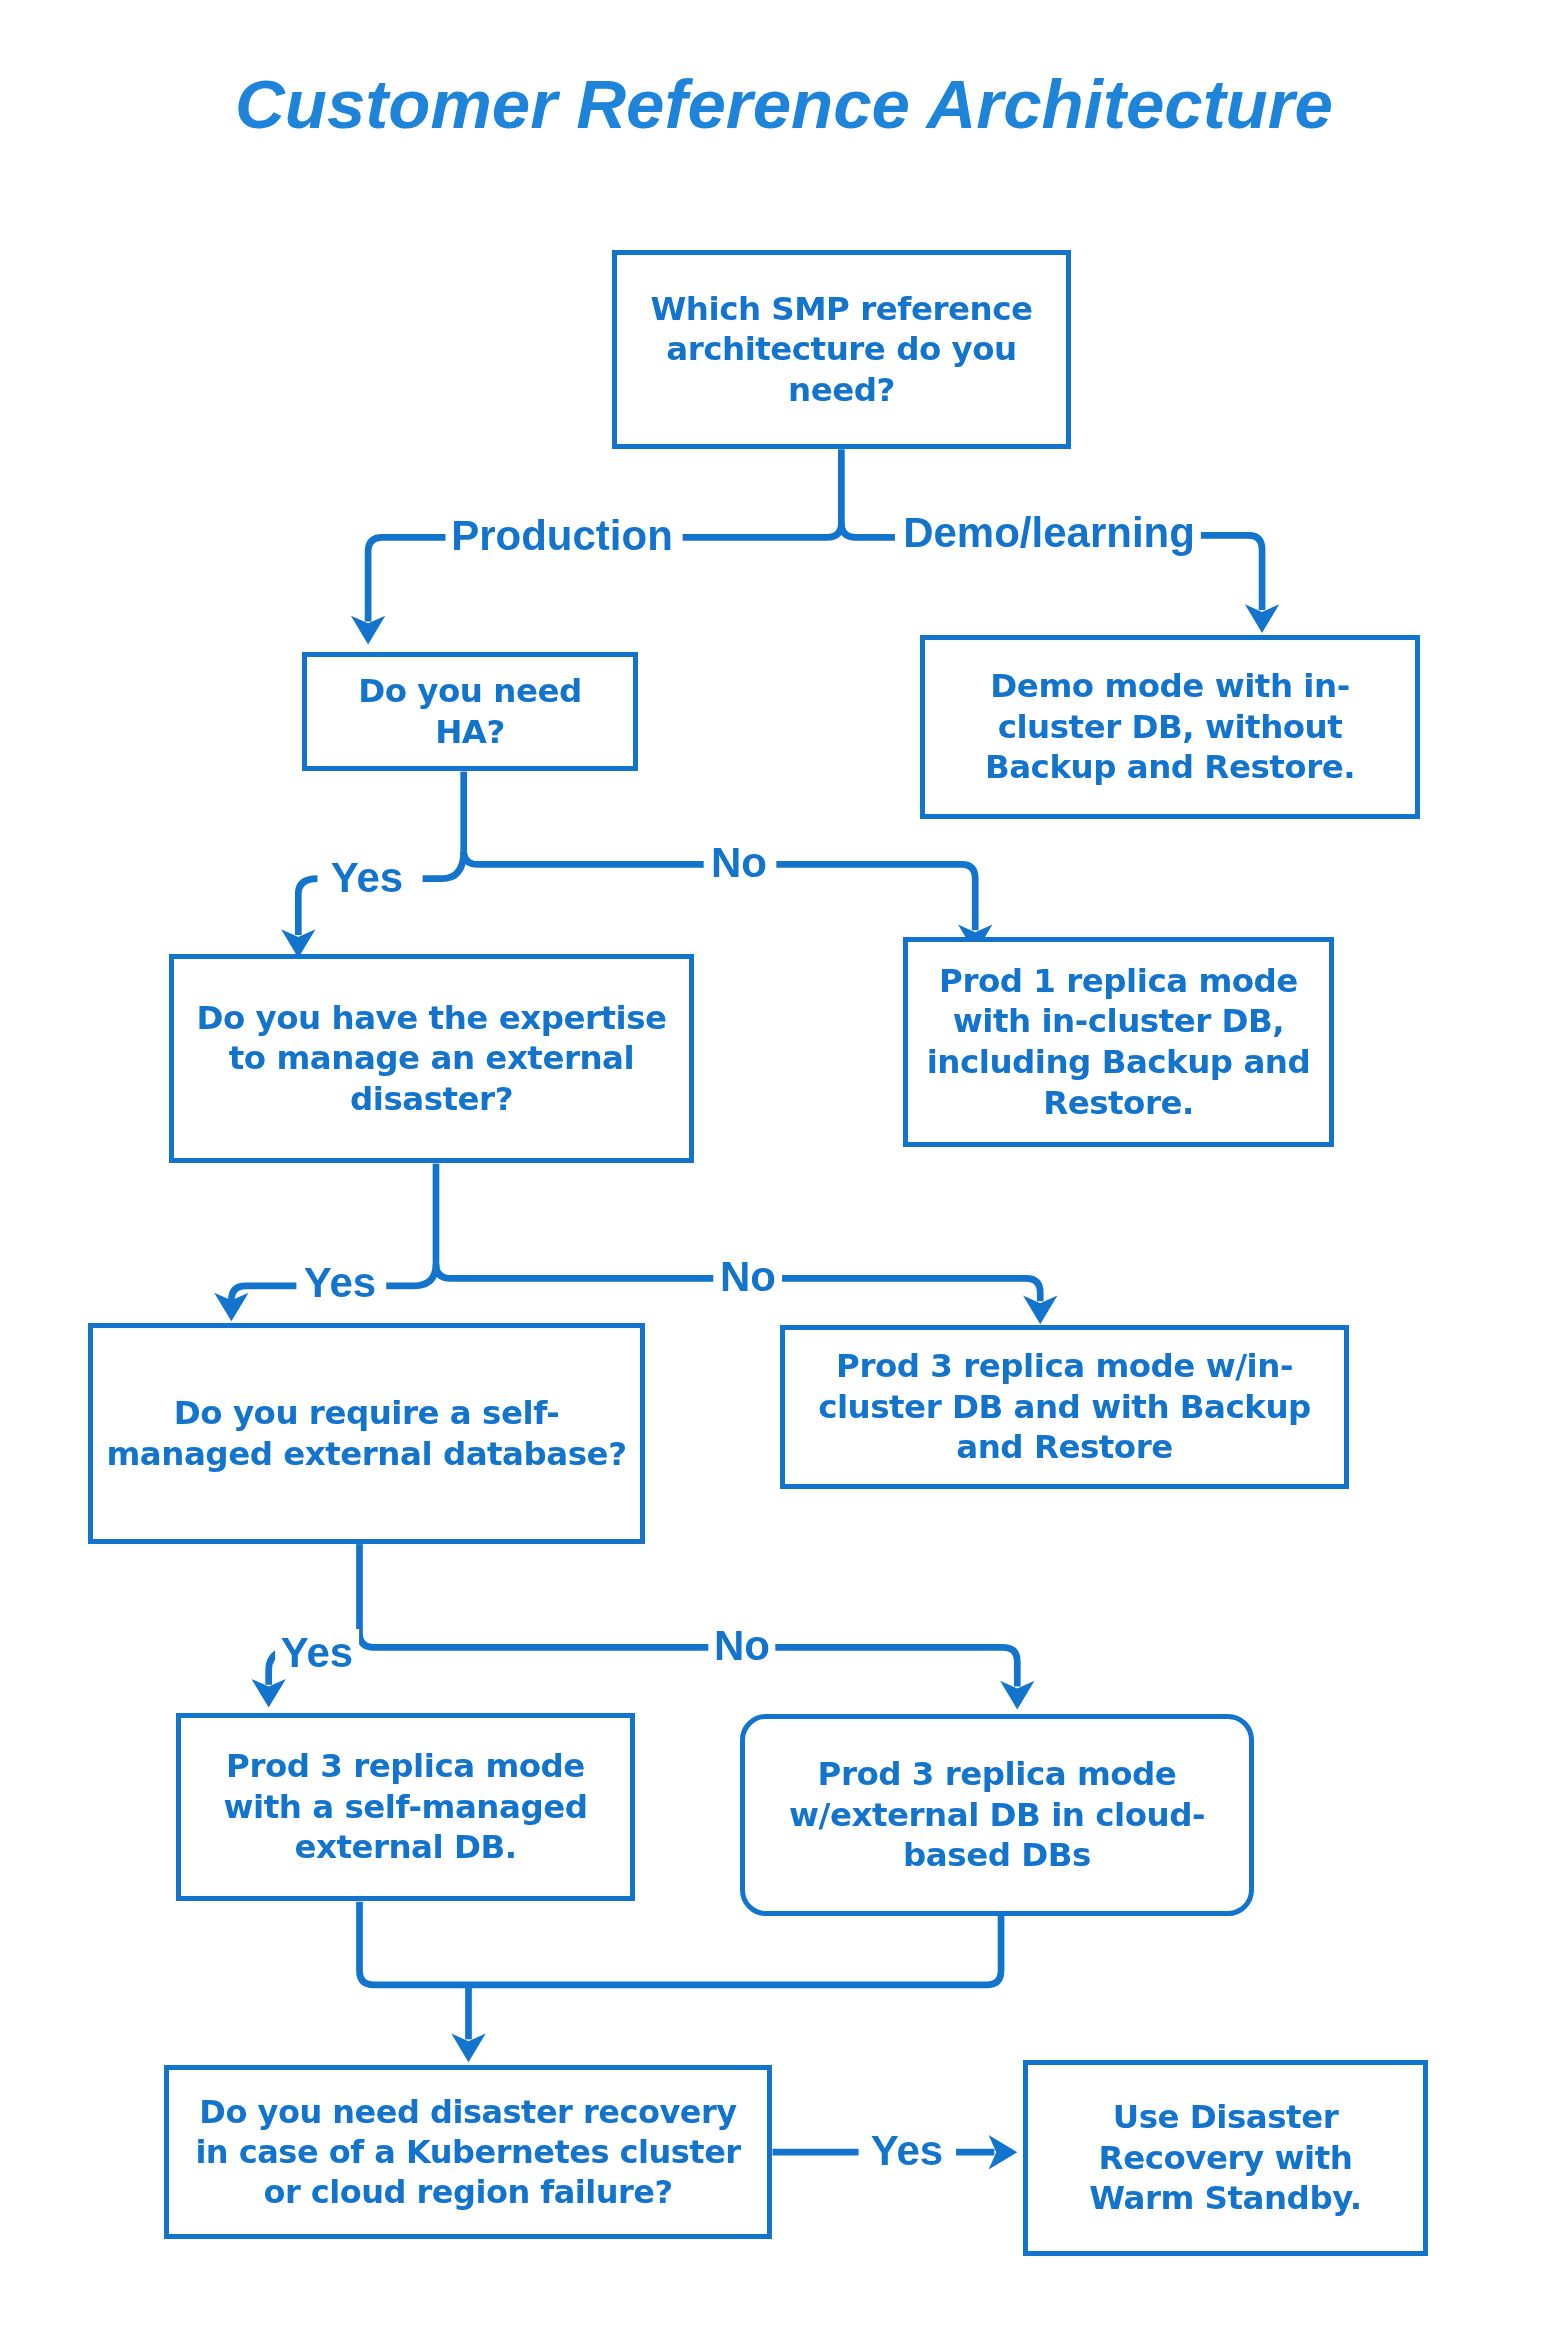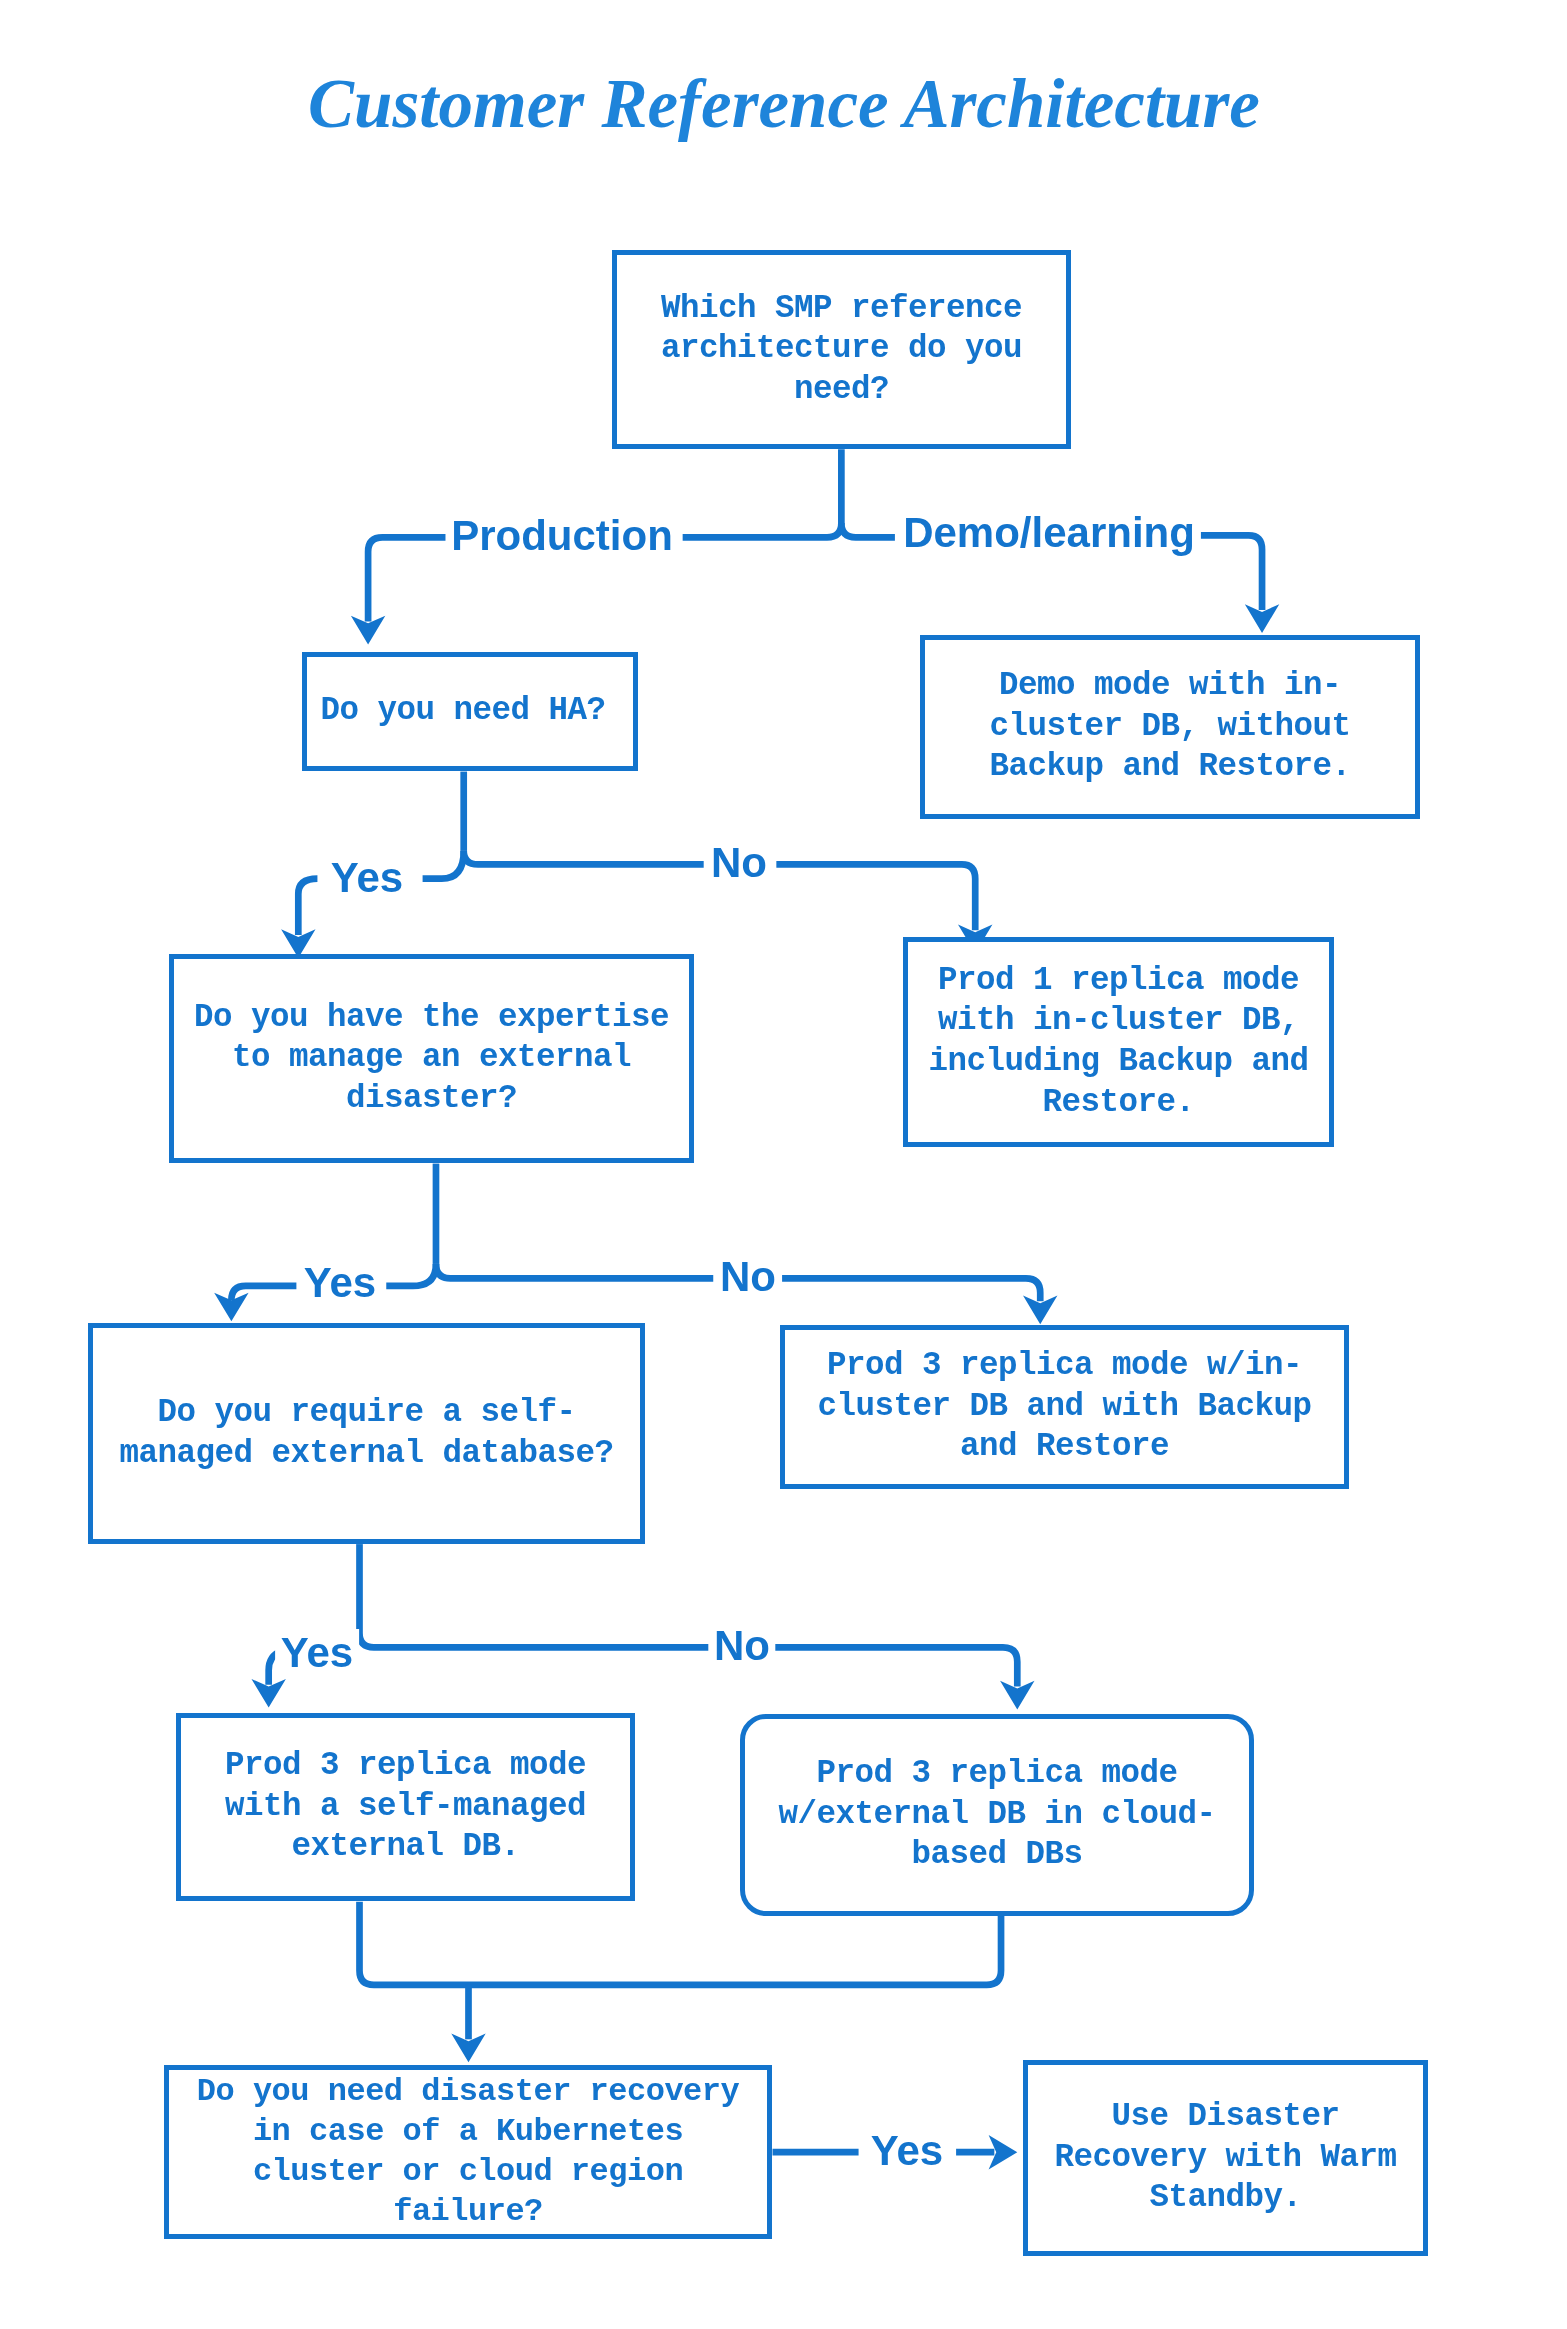--- a/index.html
+++ b/index.html
@@ -13,41 +13,40 @@
     width:1568px;height:2330px;
     background:var(--bg);
     overflow:hidden;
     font-family:"DejaVu Sans", sans-serif;
   }
   #title{
     position:absolute;
     left:784px;top:65px;
     transform:translateX(-50%);
     white-space:nowrap;
-    font-family:Liberation Serif, serif;
+    font-family:Liberation Sans, sans-serif;
     font-style:italic;
     font-weight:700;
     font-size:69px;
     letter-spacing:0px;
     color:var(--title);
   }
   .node{
     position:absolute;
     box-sizing:border-box;
     border:5.7px solid var(--accent);
     background:var(--bg);
-    display:flex;align-items:center;
+    display:flex;align-items:center;justify-content:center;
     text-align:center;
     color:var(--accent);
     font-weight:700;
     font-size:32.5px;
     line-height:1.25;
     letter-spacing:-0.5px;
     padding:5.7px 13.4px;
-    font-family:Liberation Mono, monospace;
   }
   .edge-label{
     position:absolute;
     transform:translate(-50%,-50%);
     color:var(--accent);
     font-family:"Liberation Sans", sans-serif;
     font-weight:700;
     font-size:42px;
     white-space:nowrap;
     background:var(--bg);

